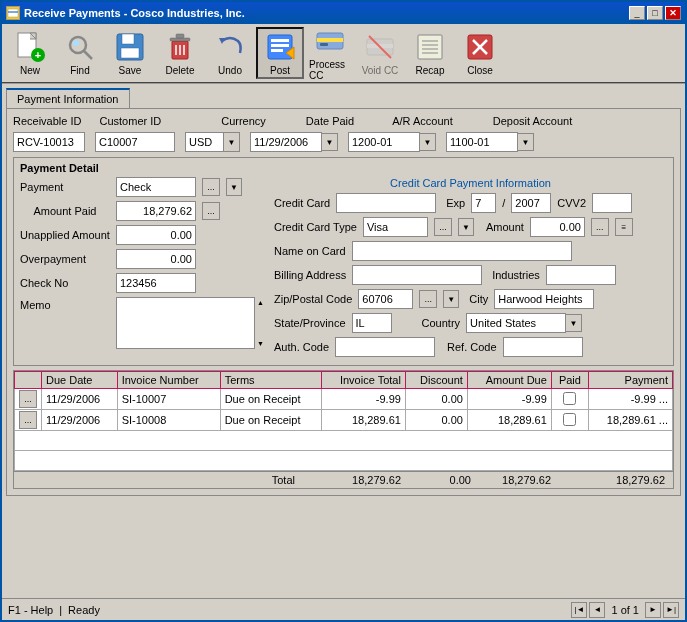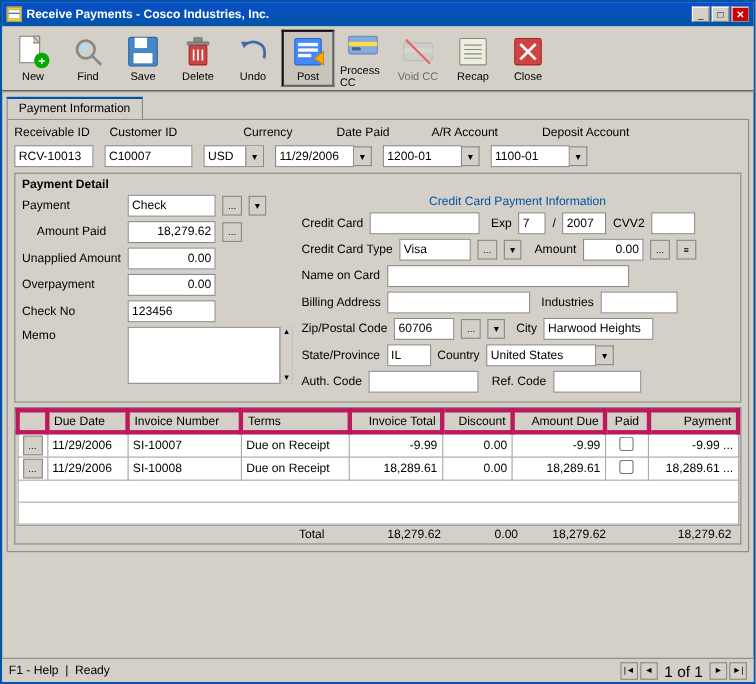--- a/index.html
+++ b/index.html
@@ -43,21 +43,21 @@
     
     .select-wrap { position: relative; display: inline-flex; align-items: center; }
     .form-select { border: 1px solid #888; background: #ffffff; height: 20px; padding: 1px 18px 1px 3px; font-size: 11px; appearance: none; cursor: pointer; }
     .select-arrow { position: absolute; right: 1px; top: 1px; width: 16px; height: 18px; background: #d4d0c8; border-left: 1px solid #888; display: flex; align-items: center; justify-content: center; font-size: 8px; pointer-events: none; }
     
     
     .dot-btn { width: 18px; height: 18px; border: 1px solid #888; background: #d4d0c8; display: inline-flex; align-items: center; justify-content: center; cursor: pointer; font-size: 9px; }
     
     
     .data-table { width: 100%; border-collapse: collapse; font-size: 11px; }
-    .data-table th { background: #d4d0c8; border: 4px solid #be185d; padding: 2px 4px; text-align: left; font-weight: normal; }
+    .data-table th { background: #d4d0c8; border: 1px solid #be185d; padding: 2px 4px; text-align: left; font-weight: normal; }
     .data-table td { border: 1px solid #aaa; padding: 1px 4px; background: white; }
     .data-table tr:nth-child(odd) td { background: white; }
     
     
     .statusbar { background: #d4d0c8; border-top: 1px solid #888; height: 22px; display: flex; align-items: center; padding: 0 6px; justify-content: space-between; }
     .statusbar-left { display: flex; align-items: center; gap: 6px; }
     .statusbar-nav { display: flex; align-items: center; gap: 2px; }
     .nav-btn { width: 16px; height: 16px; border: 1px solid #888; background: #d4d0c8; display: flex; align-items: center; justify-content: center; cursor: pointer; font-size: 8px; }
     
     
@@ -68,21 +68,21 @@
     
     .cc-section-title { color: #0054a6; text-align: center; margin-bottom: 4px; }
     
     
     .memo-area { border: 1px solid #888; background: white; width: 150px; height: 52px; resize: none; font-size: 11px; padding: 2px; }
     
     
     .table-container { border: 1px solid #888; margin-top: 4px; overflow: hidden; }
     
     
-    .page-info { font-size: 14px; }
+    .page-info { font-size: 11px; }
     
     input[type="text"] { font-size: 11px; height: 20px; border: 1px solid #888; background: white; padding: 1px 3px; }
     
     .header-row { display: flex; align-items: center; gap: 10px; margin-bottom: 3px; }
     .header-label { white-space: nowrap; font-size: 11px; }
     .panel-title { font-weight: bold; font-size: 11px; margin-bottom: 3px; }
   </style>
 </head>
 <body>
 
@@ -376,21 +376,21 @@
               <input type="text" class="form-input" style="width: 55px;" value="60706">
               <div class="dot-btn">...</div>
               <div style="width:16px;height:18px;border:1px solid #888;background:#d4d0c8;display:flex;align-items:center;justify-content:center;font-size:8px;cursor:pointer;">▼</div>
               <span class="form-label" style="margin-left:4px;">City</span>
               <input type="text" class="form-input" style="width: 100px;" value="Harwood Heights">
             </div>
 
             <div class="form-row">
               <span class="form-label">State/Province</span>
               <input type="text" class="form-input" style="width: 40px;" value="IL">
-              <span class="form-label" style="margin-left:0;">Country</span>
+              <span class="form-label" style="margin-left:24px;">Country</span>
               <div class="select-wrap">
                 <input type="text" class="form-input" style="width: 100px;" value="United States">
                 <div style="width:16px;height:18px;border:1px solid #888;border-left:none;background:#d4d0c8;display:flex;align-items:center;justify-content:center;font-size:8px;cursor:pointer;">▼</div>
               </div>
             </div>
 
             <div class="form-row">
               <span class="form-label">Auth. Code</span>
               <input type="text" class="form-input" style="width: 100px;" value="">
               <span class="form-label" style="margin-left:6px;">Ref. Code</span>

